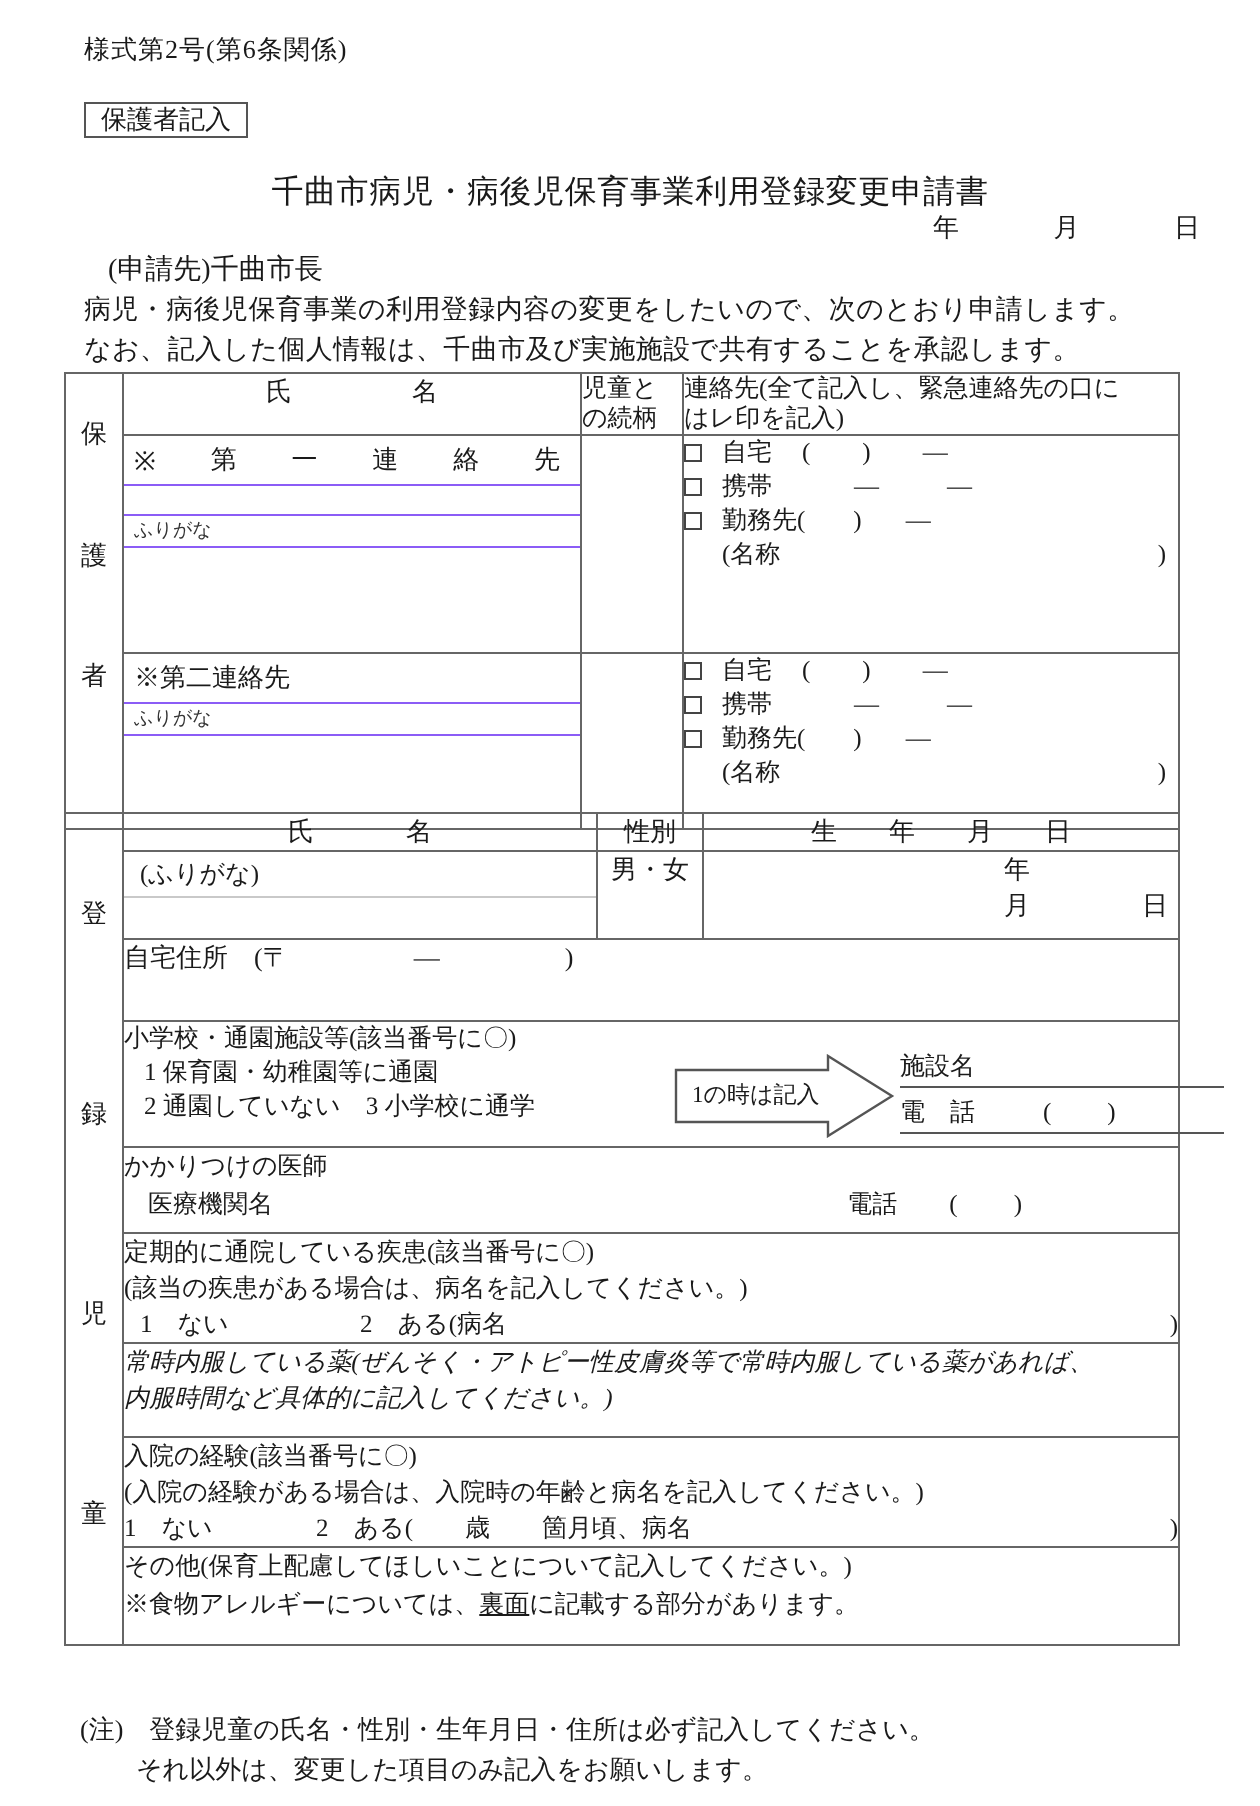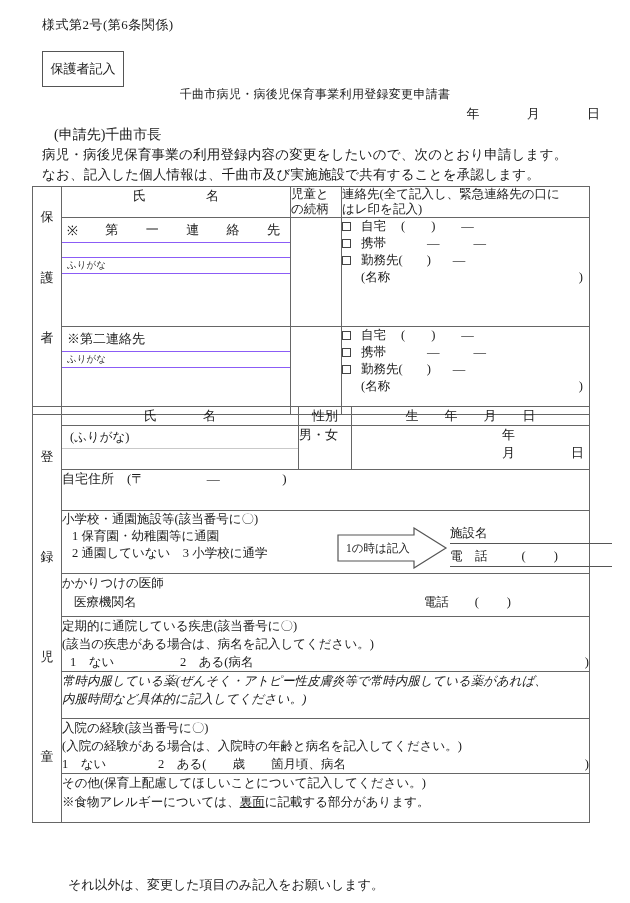--- a/index.html
+++ b/index.html
@@ -8,36 +8,36 @@
     font-family:"Liberation Serif","DejaVu Serif",serif;
     color:#1a1a1a;
     -webkit-font-smoothing:none;
   }
   .page{position:absolute;left:0;top:0;width:630px;height:903px;}
 
   
   .form-no{position:absolute;left:42px;top:16px;font-size:13px;letter-spacing:.5px;}
 
   .guardian-box{
-    position:absolute;left:42px;top:51px;width:82px;height:36px;
+    position:absolute;left:42px;top:51px;width:82px;height:18px;
     border:1px solid #555;box-sizing:border-box;
     display:flex;align-items:center;justify-content:center;
     font-size:13px;
   }
 
   .city-box{
     position:absolute;left:422px;top:35px;width:168px;height:40px;
     border:1px solid #555;box-sizing:border-box;
     font-size:12.5px;padding-top:2px;
   }
   .city-box .l1{text-align:center;line-height:18px;}
   .city-box .l2{text-align:center;line-height:18px;padding-right:18px;}
 
   .doc-title{position:absolute;left:0;top:86px;width:630px;text-align:center;
-    font-size:12px;letter-spacing:.3px;}
+    font-size:16px;letter-spacing:.3px;}
 
   .date-line{position:absolute;left:0;top:105px;width:600px;text-align:right;font-size:13px;}
   .date-line span{display:inline-block;}
   .date-line .y{margin-right:44px;}
   .date-line .m{margin-right:44px;}
 
   .addressee{position:absolute;left:54px;top:126px;font-size:14px;}
   .para1{position:absolute;left:42px;top:146px;font-size:13.5px;letter-spacing:.2px;}
   .para2{position:absolute;left:42px;top:166px;font-size:13.5px;letter-spacing:.2px;}
 
@@ -78,21 +78,21 @@
   .contact .name-line{padding-left:19px;display:flex;justify-content:space-between;padding-right:6px;}
 
   
   #t2{left:32px;top:406px;width:558px;}
   .hdr2{text-align:center;padding:3px 0 2px 0;}
   .hdr2 .sp{display:inline-block;width:46px;}
   .dob-hdr .sp{display:inline-block;width:26px;}
 
   .furi2{font-size:12.5px;padding:3px 0 2px 8px;border-bottom:1px solid #c9c9c9;}
   .blankline{height:20px;}
-  .sex{text-align:left;vertical-align:middle;font-size:13px;font-family:Liberation Serif, serif;}
+  .sex{text-align:center;vertical-align:middle;font-size:13px;font-family:Liberation Serif, serif;}
   .dob{font-size:13px;vertical-align:middle;}
   .dob .inner{padding-left:150px;}
   .dob .inner span{display:inline-block;}
   .dob .inner .y{margin-right:56px;}
   .dob .inner .m{margin-right:56px;}
 
   .addr{padding:4px 0 4px 8px;height:40px;font-size:13px;margin-top:29px;}
 
   .school-cell{position:relative;height:62px;padding:4px 0 0 8px;font-size:12.5px;line-height:17px;}
   .school-cell .ln{display:block;}
@@ -387,15 +387,16 @@
       <td class="other" colspan="3">
         <div>その他(保育上配慮してほしいことについて記入してください。)</div>
         <div>
           <span>※食物アレルギーについては、</span><span class="u">裏面</span><span>に記載する部分があります。</span>
         </div>
       </td>
     </tr>
   </tbody>
     </table>
 
+  <div class="note1">(注)　登録児童の氏名・性別・生年月日・住所は必ず記入してください。</div>
   <div class="note2">それ以外は、変更した項目のみ記入をお願いします。</div>
 
 </div>
 
 </body></html>

